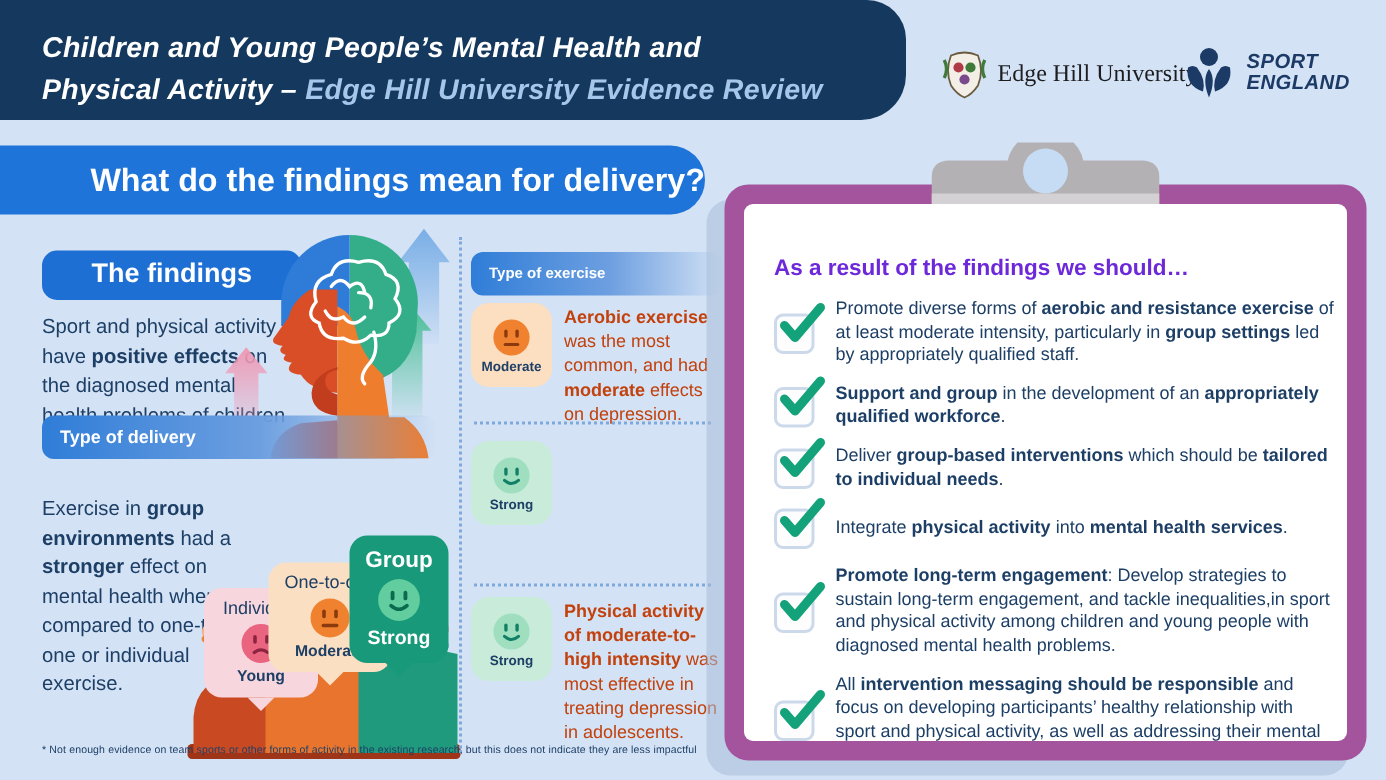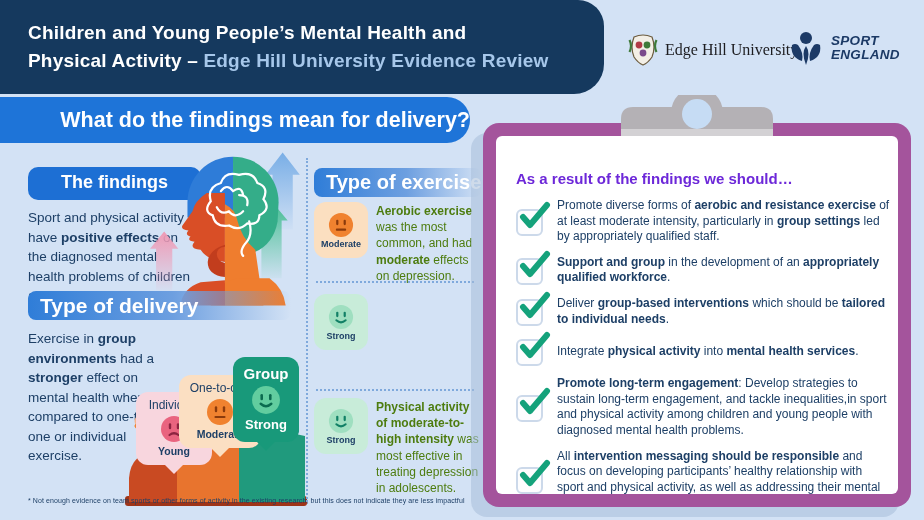--- a/index.html
+++ b/index.html
@@ -1,22 +1,22 @@
 <!DOCTYPE html>
 <html><head>
 <meta charset="utf-8">
 <style>
   html,body{margin:0;padding:0;background:#e8eef6;}
   .stage{position:relative;width:924px;height:520px;background:#d3e2f5;overflow:hidden;
          font-family:"Liberation Sans",sans-serif;color:#1d3f66;}
   b{font-weight:700;}
 
   
-  .navy{position:absolute;left:0;top:0;width:604px;height:94px;background:#15395e;
-        border-radius:0 26px 30px 0;color:#fff;padding:19px 0 0 28px;box-sizing:border-box;}
+  .navy{position:absolute;left:0;top:0;width:604px;height:80px;background:#15395e;
+        border-radius:0 26px 30px 0;color:#fff;padding:19px 0 0 28px;box-sizing:border-box;font-style:italic;}
   .navy .l{font-size:19px;font-weight:700;line-height:28px;letter-spacing:.2px;}
   .navy .accent{color:#a6c7ea;}
 
   
   .banner{position:absolute;left:0;top:97px;width:470px;height:46px;background:#1e74d8;
           border-radius:0 23px 23px 0;color:#fff;font-size:21.5px;font-weight:800;
           line-height:46px;padding-left:28px;box-sizing:border-box;text-align:right;}
 
   
   .edgehill{position:absolute;left:628px;top:33px;display:flex;align-items:center;gap:7px;}
@@ -27,22 +27,22 @@
   
   .badge{position:absolute;left:28px;top:167px;background:#1d6fd4;color:#fff;
          font-size:18px;font-weight:800;padding:5px 33px 7px;border-radius:10px;}
   .para{position:absolute;font-size:13.5px;line-height:1.45;color:#1d3f66;}
   #findings-text{left:28px;top:208px;width:168px;}
   #delivery-text{left:28px;top:329px;width:142px;}
 
   .section-bar{position:absolute;height:29px;border-radius:8px;color:#fff;font-weight:800;
       line-height:29px;padding-left:12px;box-sizing:border-box;
       background:linear-gradient(90deg,#2f7dd8 0%,#6d9fe0 55%,rgba(109,159,224,0) 100%);}
-  #delivery-bar{left:28px;top:291px;width:263px;font-size:21px;}
-  #exercise-bar{left:314px;top:168px;width:168px;font-size:20px;}
+  #delivery-bar{left:28px;top:277px;width:263px;font-size:12px;}
+  #exercise-bar{left:314px;top:168px;width:168px;font-size:10px;}
 
   .illu{position:absolute;pointer-events:none;}
 
   
   .bubble{position:absolute;border-radius:12px;text-align:center;padding:6px 3px 8px;box-sizing:border-box;margin-top:40px;}
   .bubble::after{content:"";position:absolute;left:50%;transform:translateX(-50%);bottom:-9px;
                  border:9px solid transparent;border-bottom:0;}
   #bub-ind{left:136px;top:352px;width:76px;background:#f8d6de;z-index:2;}
   #bub-ind::after{border-top-color:#f8d6de;}
   #bub-one{left:179px;top:335px;width:82px;background:#fbdfc2;z-index:2;}
@@ -59,21 +59,21 @@
   .vsep{position:absolute;left:306px;top:158px;height:344px;border-left:2px dotted #7fa9dc;}
   .hsep{position:absolute;left:316px;width:158px;border-top:2px dotted #7fa9dc;}
   #sep1{top:281px;} #sep2{top:389px;}
   .ex-item{position:absolute;left:314px;width:168px;display:flex;gap:8px;align-items:flex-start;}
   #ex1{top:202px;} #ex2{top:294px;} #ex3{top:398px;}
   .tile{flex:0 0 54px;height:56px;border-radius:12px;display:flex;flex-direction:column;
         align-items:center;justify-content:center;gap:1px;}
   .tile.peach{background:#fbdfc0;}
   .tile.mint{background:#c8ecd9;}
   .tile .lbl{font-size:9px;font-weight:800;color:#1d3f66;}
-  .ex-text{font-size:12px;line-height:1.35;color:#4d7c0f;padding-top:1px;}
+  .ex-text{font-size:12px;line-height:1.35;color:#c2410c;padding-top:1px;}
 
   .footnote{position:absolute;left:28px;top:497px;font-size:7px;color:#1d3f66;white-space:nowrap;letter-spacing:.1px;}
 
   
   .clipboard{position:absolute;left:483px;top:123px;width:428px;height:384px;background:#a4549c;
              border-radius:16px;box-shadow:-12px 10px 0 rgba(167,190,216,.55);}
   .clip-inner{position:absolute;left:13px;top:13px;right:13px;bottom:13px;background:#ffffff;
               border-radius:6px;padding:18px 6px 0 20px;box-sizing:border-box;overflow:hidden;}
   .clip-svg{position:absolute;left:50%;transform:translateX(-50%);top:-28px;}
   .cl-title{font-size:15px;font-weight:800;color:#6d28d9;margin:16px 0 11px;}

